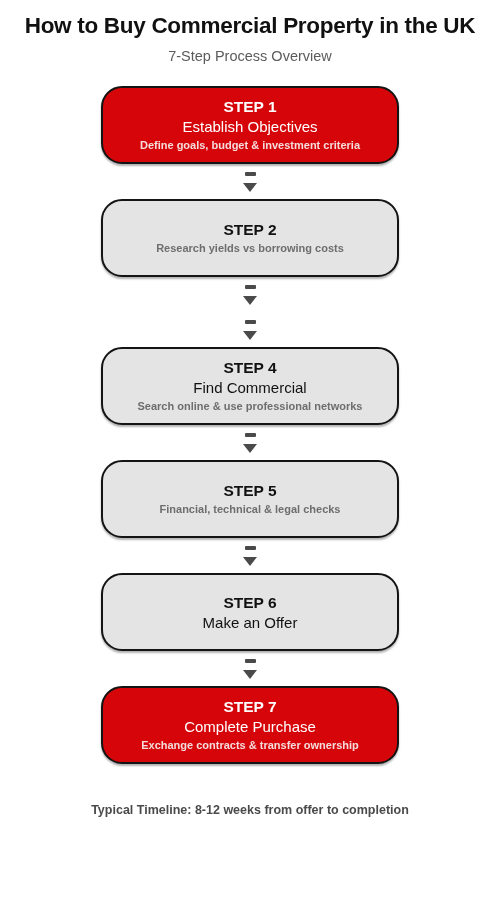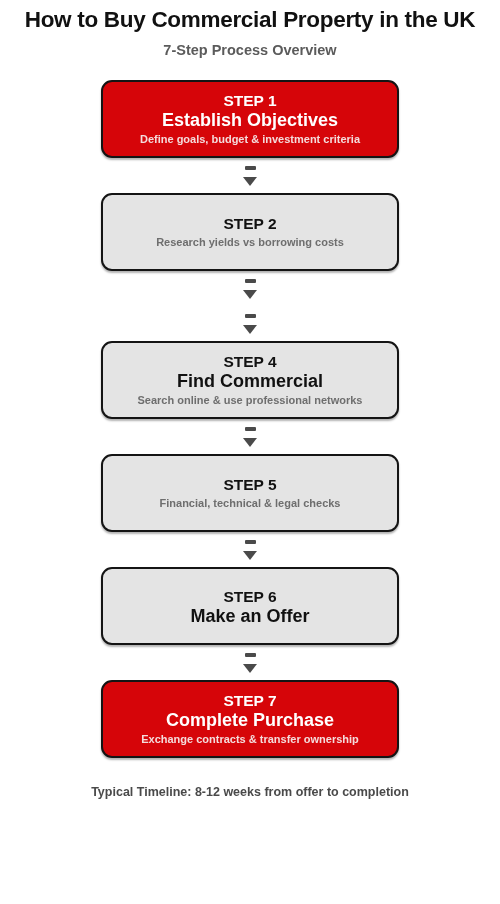--- a/index.html
+++ b/index.html
@@ -18,35 +18,35 @@
     height: 904px;
     position: relative;
     box-sizing: border-box;
     display: flex;
     flex-direction: column;
     align-items: center;
   }
   .header {
     width: 100%;
     text-align: center;
-    padding-top: 6px;
+    margin-top: 12px;
   }
   .title {
     font-size: 22.5px;
     font-weight: bold;
     color: #111111;
     letter-spacing: -0.3px;
     line-height: 28px;
     margin: 0;
     padding: 0 6px;
     white-space: nowrap;
   }
   .subtitle {
     font-size: 14.5px;
-    font-weight: bold;
+    font-weight: normal;
     color: #5b5b5b;
     line-height: 20px;
     margin: 0;
     padding-top: 6px;
   }
   .flow {
     margin-top: 20px;
     display: flex;
     flex-direction: column;
     align-items: center;
@@ -54,41 +54,41 @@
   .step-wrap {
     display: flex;
     flex-direction: column;
     align-items: center;
   }
   .step-box {
     width: 298px;
     height: 78px;
     box-sizing: border-box;
     border: 2px solid #141414;
-    border-radius: 11px;
+    border-radius: 21px;
     background: #e4e4e4;
     box-shadow: 0 2px 2px rgba(0,0,0,0.30);
     display: flex;
     flex-direction: column;
     align-items: center;
     justify-content: center;
     text-align: center;
   }
   .step-box.accent {
     background: #d60509;
   }
   .step-num {
     font-size: 15.5px;
     font-weight: bold;
     color: #111111;
     line-height: 19px;
   }
   .step-title {
-    font-size: 18px;
-    font-weight: bold;
+    font-size: 15px;
+    font-weight: normal;
     color: #111111;
     line-height: 19px;
     padding-top: 1px;
   }
   .step-desc {
     font-size: 11px;
     font-weight: bold;
     color: #6e6e6e;
     line-height: 16px;
     padding-top: 1px;
@@ -118,21 +118,21 @@
     width: 0;
     height: 0;
     border-left: 7px solid transparent;
     border-right: 7px solid transparent;
     border-top: 9px solid #4a4a4a;
     margin-top: 7px;
   }
   .footer {
     width: 100%;
     text-align: center;
-    margin-top: 24px;
+    margin-top: 36px;
   }
   .footer-text {
     font-size: 12.5px;
     font-weight: bold;
     color: #4a4a4a;
     line-height: 18px;
   }
 </style>
 </head>
 <body>

